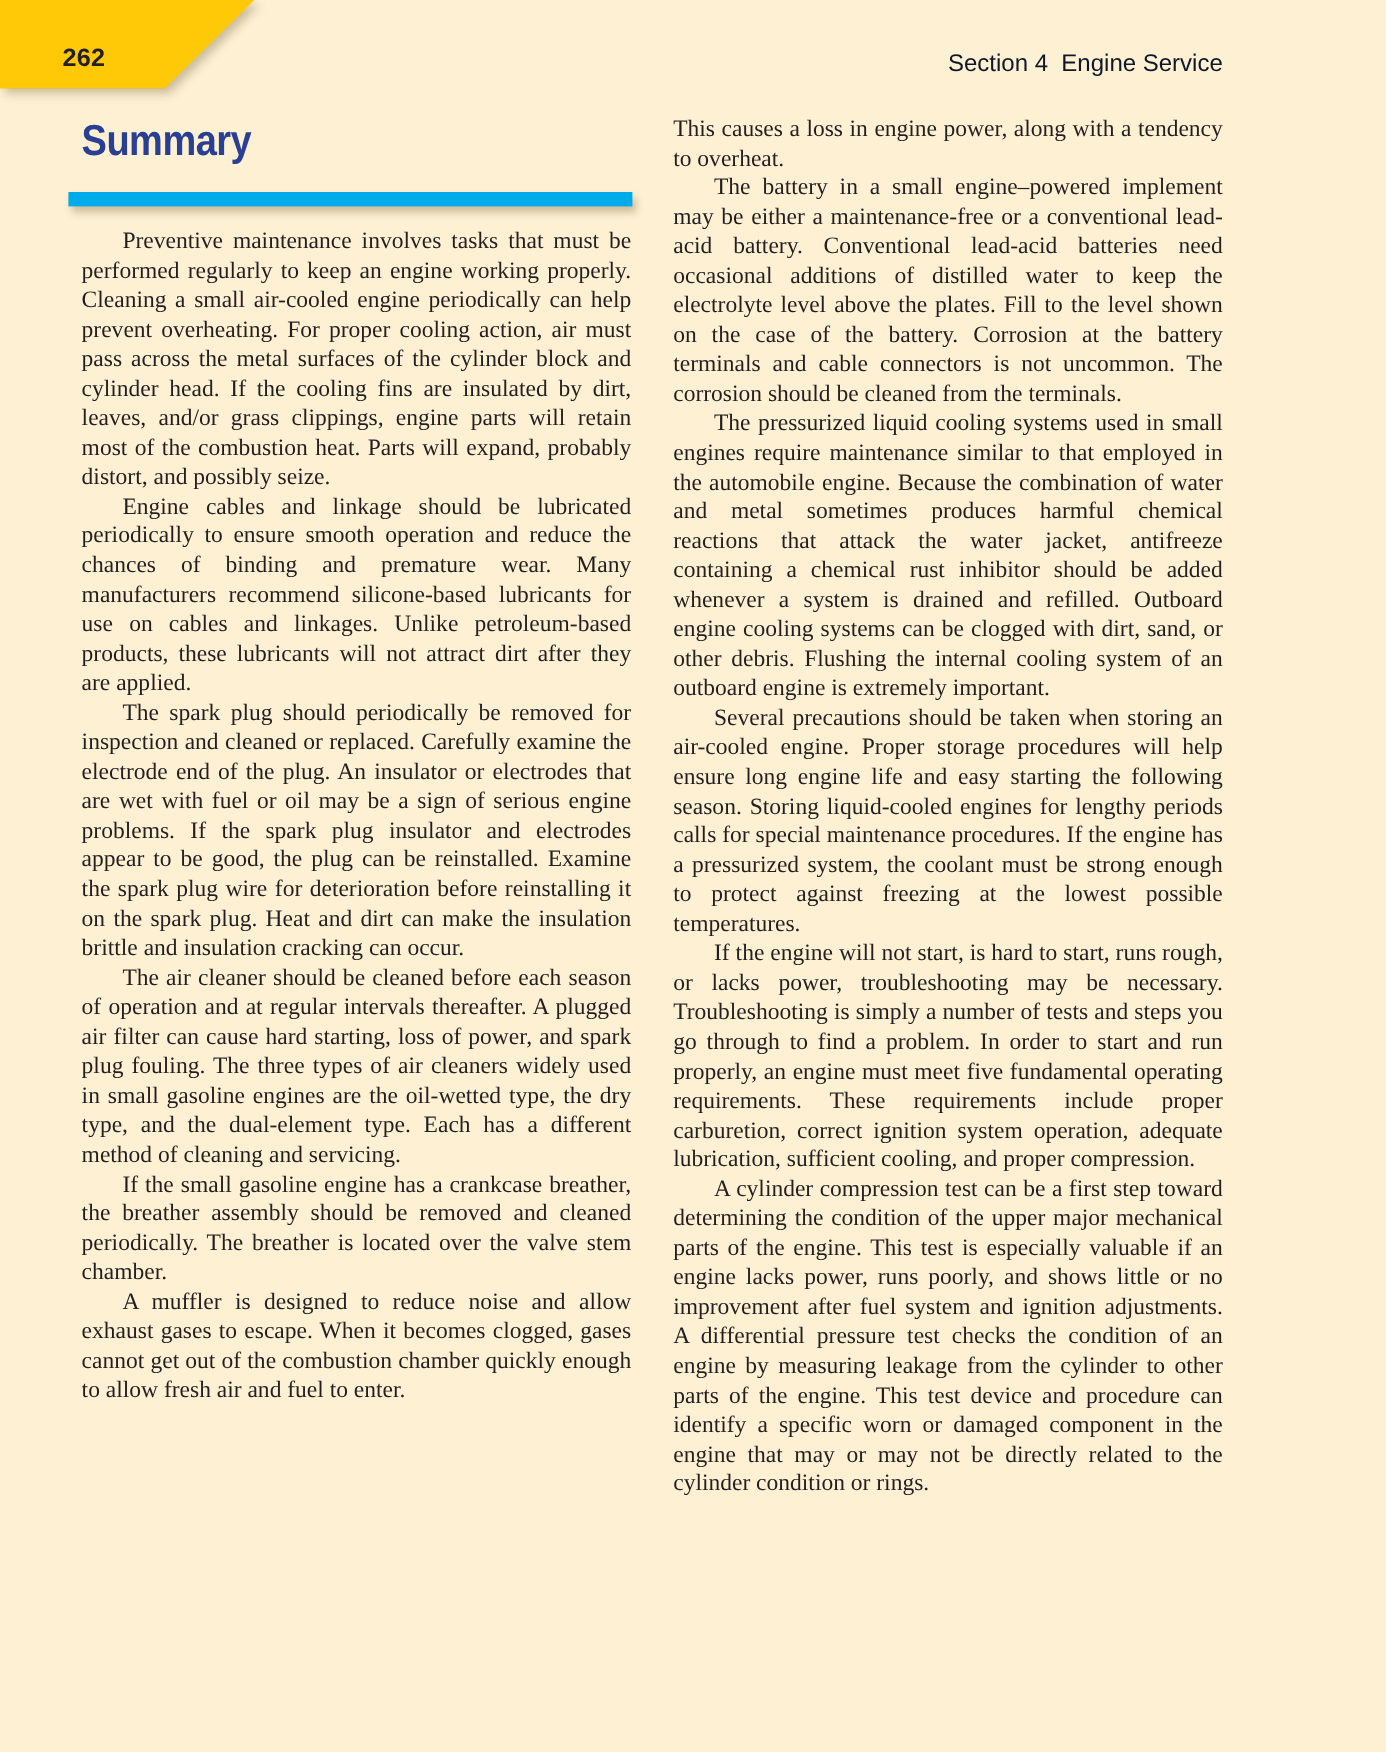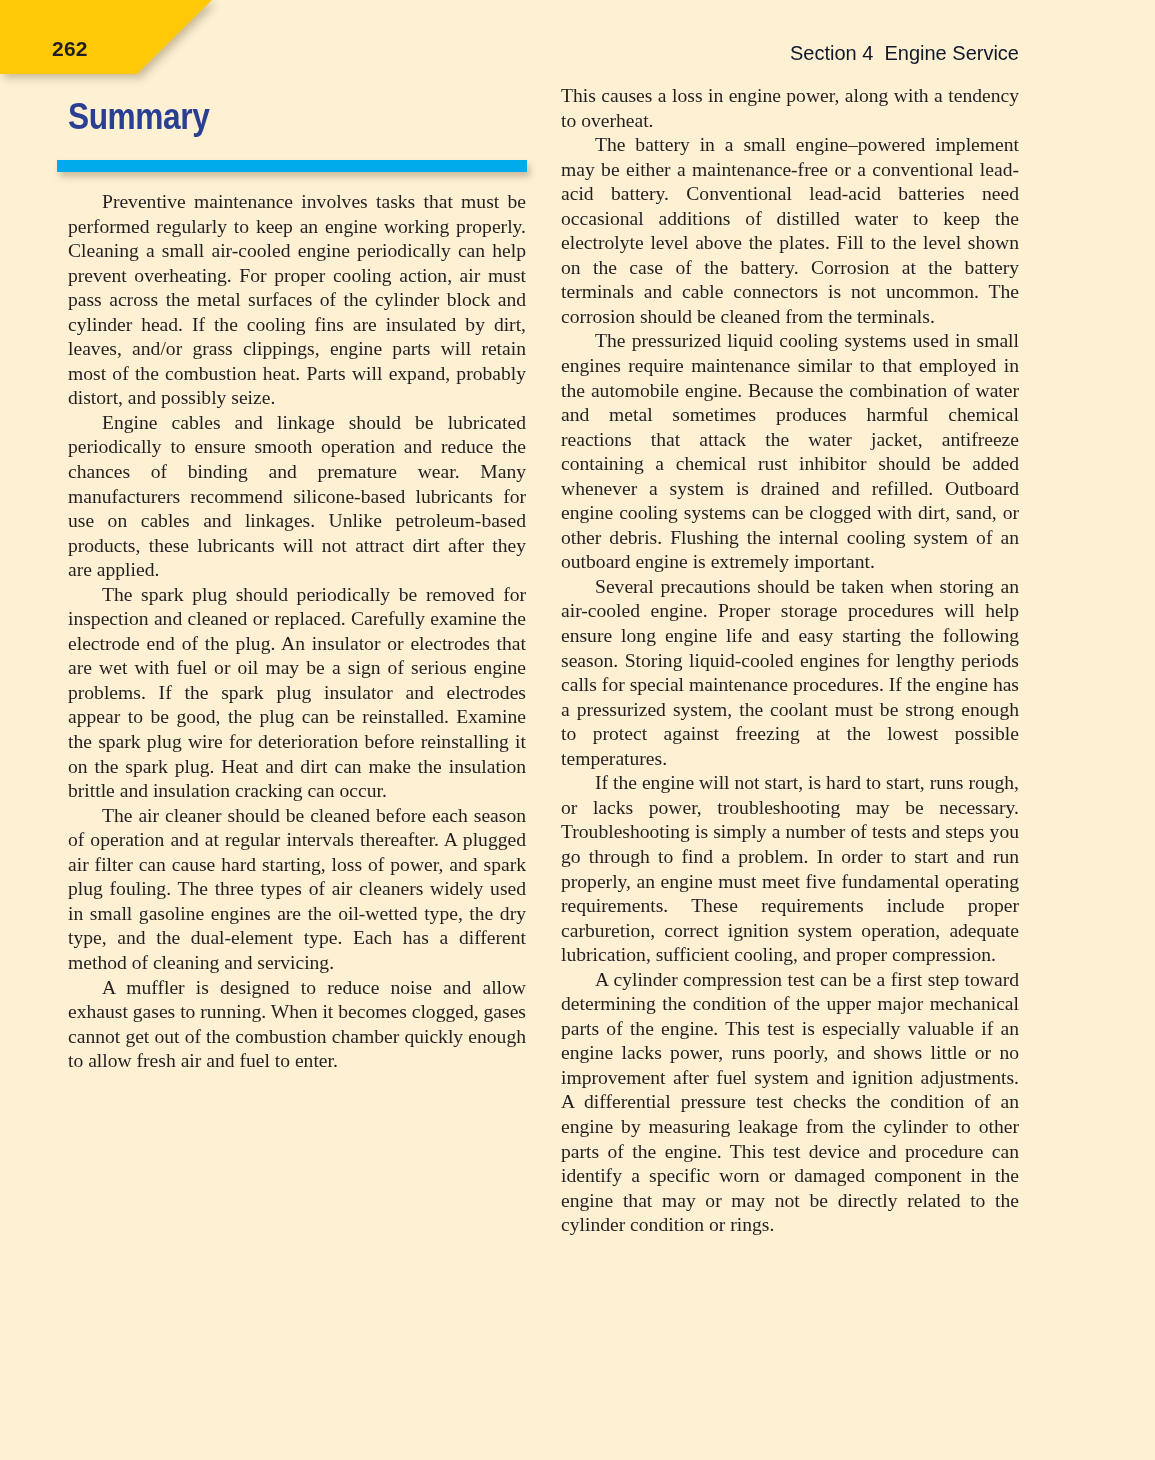--- a/index.html
+++ b/index.html
@@ -49,42 +49,43 @@
   }
   .column {
     position: absolute;
     width: 458px;
     font-size: 19.6px;
     line-height: 24.55px;
     text-align: justify;
     hyphens: manual;
   }
   .col-left { left: 68px; top: 190px; }
-  .col-right { left: 561px; top: 84px; }
+  .col-right { left: 561px; top: 96px; }
   .column p { margin: 0; text-indent: 34px; }
   .column p.no-indent { text-indent: 0; }
 </style>
 </head>
 <body>
 
 <div class="page-tab-shadow">
   <div class="page-tab"></div>
 </div>
 <div class="page-number">262</div>
 <div class="running-head">Section 4  Engine Service</div>
 
 <h1 class="summary-title" style="margin:0;">Summary</h1>
 <div class="title-rule"></div>
 
 <div class="column col-left">
   <p>Preventive maintenance involves tasks that must be performed regularly to keep an engine working properly. Cleaning a small air-cooled engine periodically can help prevent overheating. For proper cooling action, air must pass across the metal surfaces of the cylinder block and cyl­inder head. If the cooling fins are insulated by dirt, leaves, and/or grass clippings, engine parts will retain most of the combustion heat. Parts will expand, probably distort, and possibly seize.</p>
   <p>Engine cables and linkage should be lubricated periodically to ensure smooth operation and re­duce the chances of binding and premature wear. Many manufacturers recommend silicone-based lubricants for use on cables and linkages. Unlike petroleum-based products, these lubricants will not attract dirt after they are applied.</p>
   <p>The spark plug should periodically be removed for inspection and cleaned or replaced. Carefully examine the electrode end of the plug. An insula­tor or electrodes that are wet with fuel or oil may be a sign of serious engine problems. If the spark plug insulator and electrodes appear to be good, the plug can be reinstalled. Examine the spark plug wire for deterioration before reinstalling it on the spark plug. Heat and dirt can make the insula­tion brittle and insulation cracking can occur.</p>
   <p>The air cleaner should be cleaned before each season of operation and at regular intervals there­after. A plugged air filter can cause hard starting, loss of power, and spark plug fouling. The three types of air cleaners widely used in small gasoline engines are the oil-wetted type, the dry type, and the dual-element type. Each has a different meth­od of cleaning and servicing.</p>
-  <p>A muffler is designed to reduce noise and allow exhaust gases to running. When it becomes clogged, gases cannot get out of the combustion chamber quickly enough to allow fresh air and fuel to enter.</p>
+  <p>If the small gasoline engine has a crankcase breather, the breather assembly should be removed and cleaned periodically. The breather is located over the valve stem chamber.</p>
+  <p>A muffler is designed to reduce noise and allow exhaust gases to escape. When it becomes clogged, gases cannot get out of the combustion chamber quickly enough to allow fresh air and fuel to enter.</p>
 </div>
 
 <div class="column col-right">
   <p class="no-indent">This causes a loss in engine power, along with a tendency to overheat.</p>
   <p>The battery in a small engine–powered imple­ment may be either a maintenance-free or a con­ventional lead-acid battery. Conventional lead-acid batteries need occasional additions of distilled wa­ter to keep the electrolyte level above the plates. Fill to the level shown on the case of the battery. Corrosion at the battery terminals and cable con­nectors is not uncommon. The corrosion should be cleaned from the terminals.</p>
   <p>The pressurized liquid cooling systems used in small engines require maintenance similar to that employed in the automobile engine. Because the combination of water and metal sometimes produces harmful chemical reactions that attack the water jacket, antifreeze containing a chemical rust inhibitor should be added whenever a system is drained and refilled. Outboard engine cooling systems can be clogged with dirt, sand, or other debris. Flushing the internal cooling system of an outboard engine is extremely important.</p>
   <p>Several precautions should be taken when storing an air-cooled engine. Proper storage pro­cedures will help ensure long engine life and easy starting the following season. Storing liquid-cooled engines for lengthy periods calls for special maintenance procedures. If the engine has a pres­surized system, the coolant must be strong enough to protect against freezing at the lowest possible temperatures.</p>
   <p>If the engine will not start, is hard to start, runs rough, or lacks power, troubleshooting may be necessary. Troubleshooting is simply a number of tests and steps you go through to find a problem. In order to start and run properly, an engine must meet five fundamental operating requirements. These requirements include proper carburetion, correct ignition system operation, adequate lubri­cation, sufficient cooling, and proper compression.</p>
   <p>A cylinder compression test can be a first step toward determining the condition of the upper major mechanical parts of the engine. This test is especially valuable if an engine lacks power, runs poorly, and shows little or no improvement after fuel system and ignition adjustments. A differen­tial pressure test checks the condition of an engine by measuring leakage from the cylinder to other parts of the engine. This test device and procedure can identify a specific worn or damaged compo­nent in the engine that may or may not be directly related to the cylinder condition or rings.</p>
 </div>

